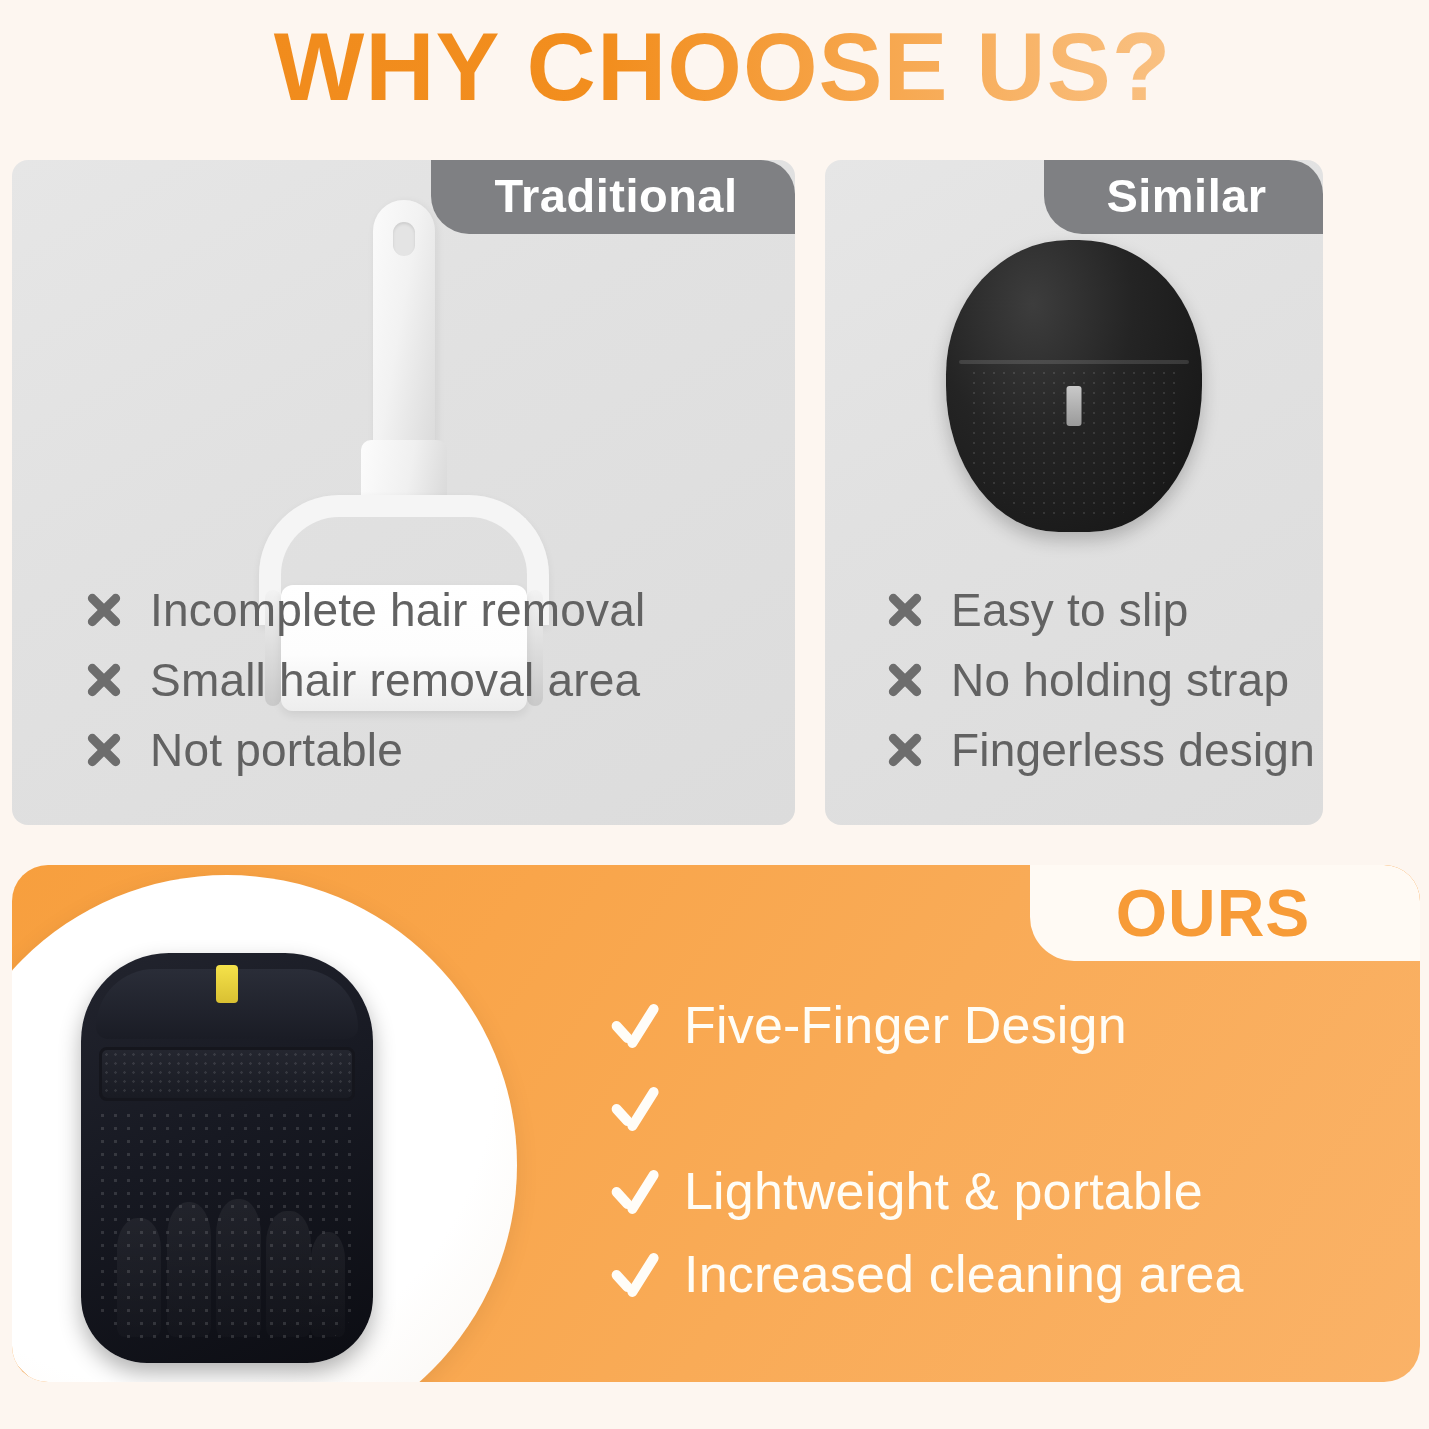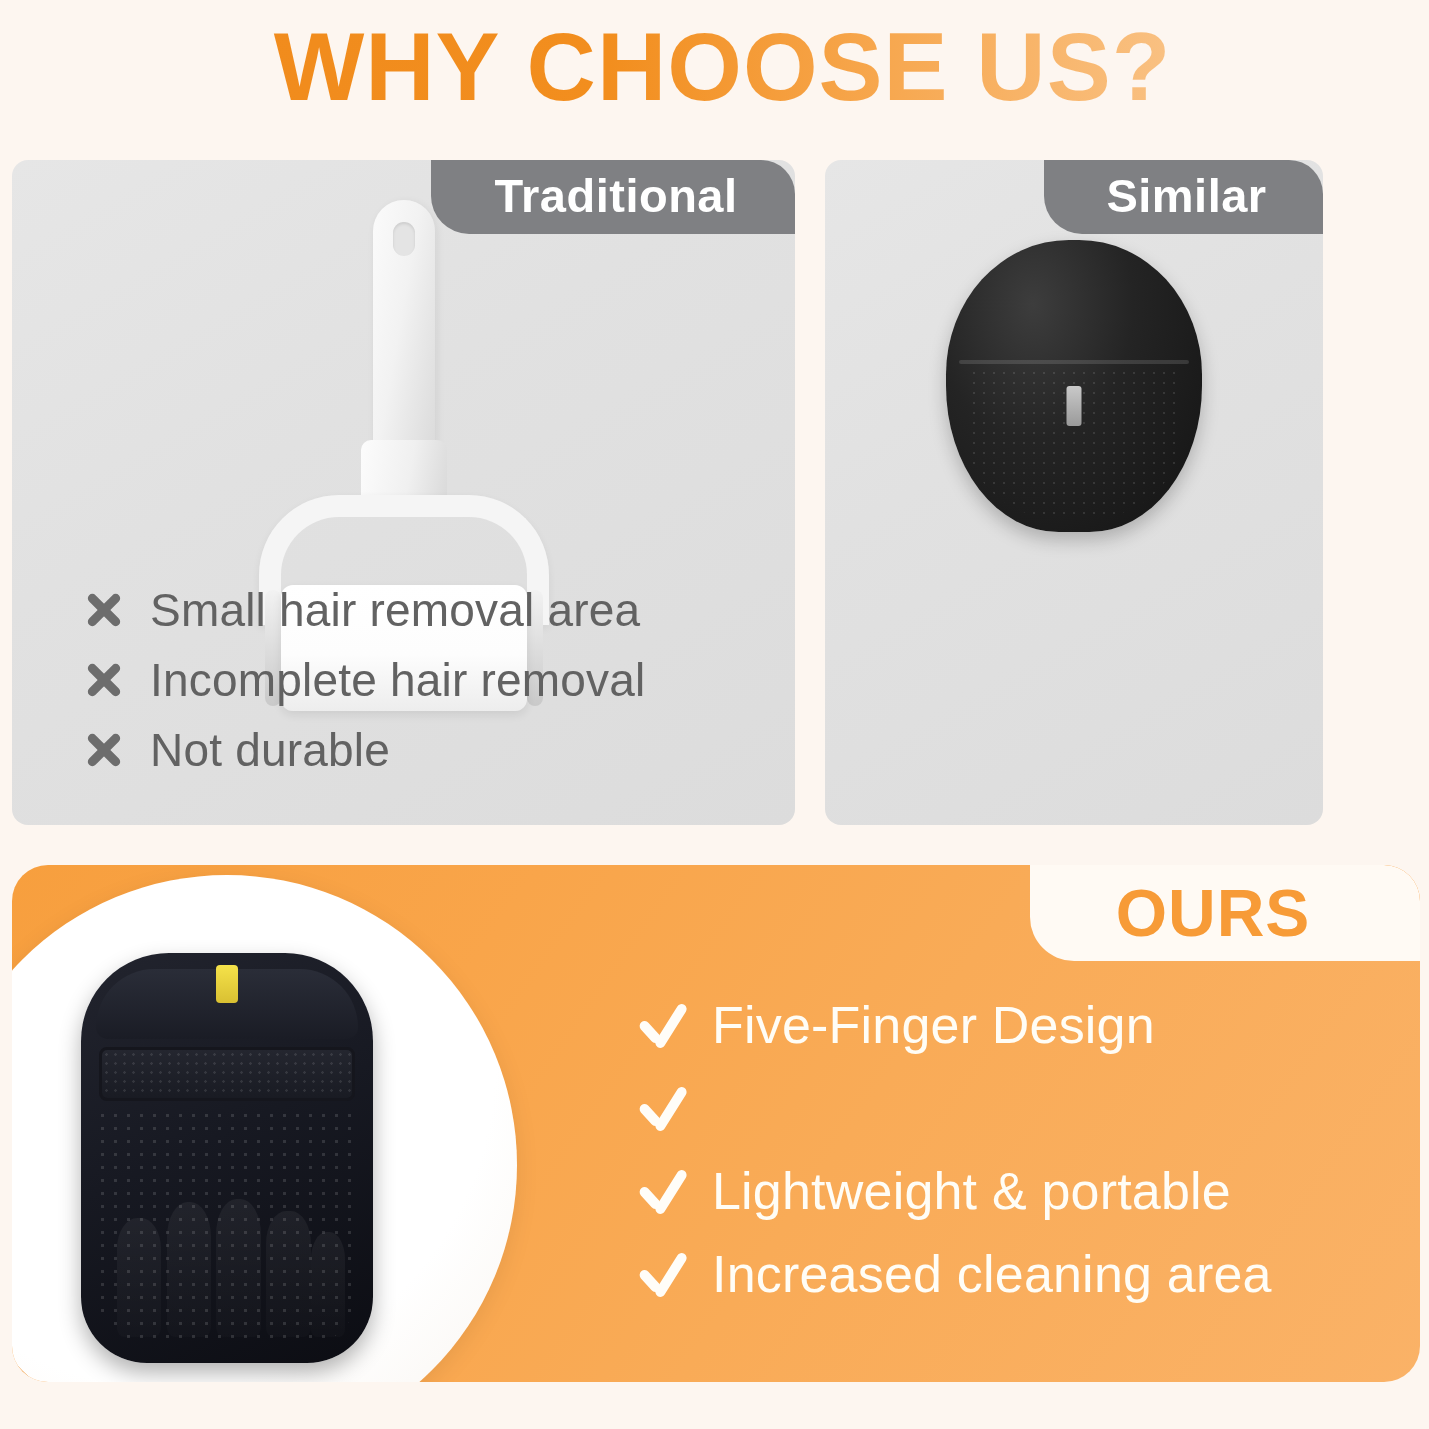--- a/index.html
+++ b/index.html
@@ -303,21 +303,21 @@
   }
   .finger.f1 { left: 8%;  height: 50%; }
   .finger.f2 { left: 27%; height: 57%; }
   .finger.f3 { left: 46%; height: 58%; }
   .finger.f4 { left: 65%; height: 53%; }
   .finger.f5 { left: 82%; height: 44%; width: 13%; }
 
   
   #pro-list {
     position: absolute;
-    left: 624px;
+    left: 596px;
     top: 118px;
   }
   .pro-item {
     display: flex;
     align-items: center;
     gap: 28px;
     height: 83px;
   }
   .check-icon {
     width: 48px; height: 48px;
@@ -363,44 +363,58 @@
     <div class="roller-neck"></div>
     <div class="roller-yoke"></div>
     <div class="roller-cap l"></div>
     <div class="roller-cap r"></div>
     <div class="roller-barrel"></div>
   </div>
 
   <div class="con-list">
     <div class="con-item">
       <span class="x-icon"></span>
+      <span class="con-text">Incomplete hair removal</span>
+    </div>
+    <div class="con-item">
+      <span class="x-icon"></span>
       <span class="con-text">Small hair removal area</span>
     </div>
     <div class="con-item">
       <span class="x-icon"></span>
-      <span class="con-text">Incomplete hair removal</span>
-    </div>
-    <div class="con-item">
-      <span class="x-icon"></span>
-      <span class="con-text">Not durable</span>
+      <span class="con-text">Not portable</span>
     </div>
   </div>
 </div>
 
 <div class="card" id="card-similar">
 
   <div class="badge-gray" id="badge-similar">Similar</div>
 
   <div id="pad-art">
     <div class="pad-body"></div>
     <div class="pad-seam"></div>
     <div class="pad-mesh"></div>
     <div class="pad-tab"></div>
   </div>
 
+  <div class="con-list">
+    <div class="con-item">
+      <span class="x-icon"></span>
+      <span class="con-text">Easy to slip</span>
+    </div>
+    <div class="con-item">
+      <span class="x-icon"></span>
+      <span class="con-text">No holding strap</span>
+    </div>
+    <div class="con-item">
+      <span class="x-icon"></span>
+      <span class="con-text">Fingerless design</span>
+    </div>
+  </div>
 </div>
 
 <div id="panel-ours">
 
   <div id="badge-ours">OURS</div>
 
   <div id="ours-circle">
     <div id="glove-art">
       <div class="glove-body"></div>
       <div class="glove-topband"></div>

